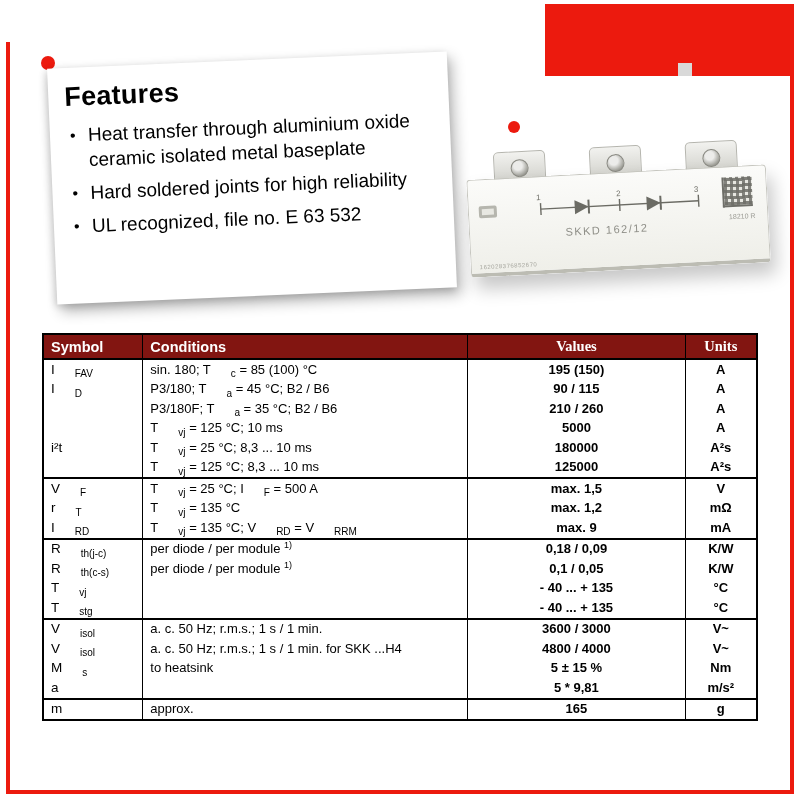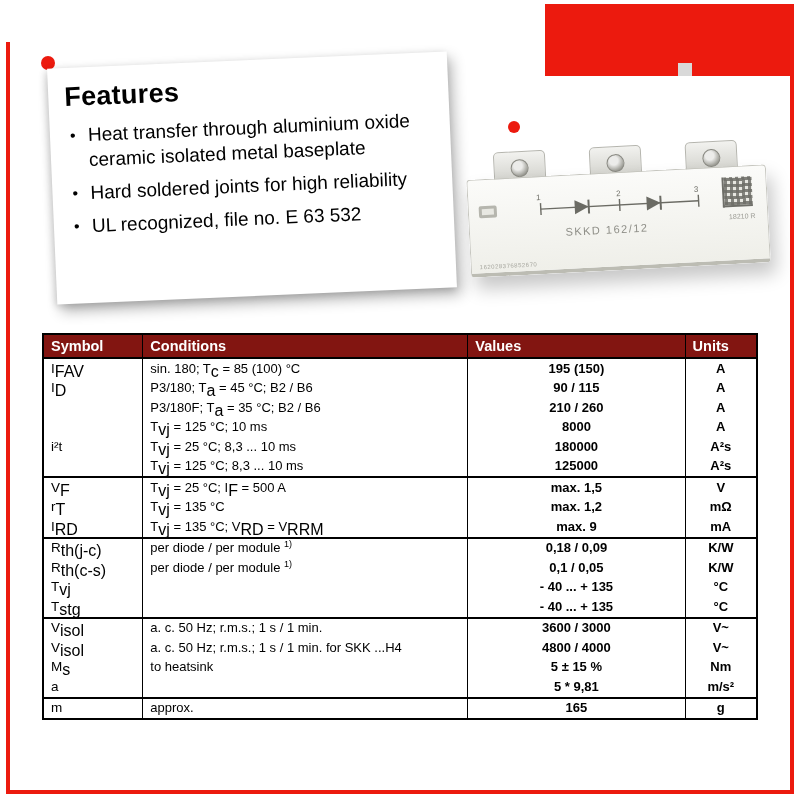--- a/index.html
+++ b/index.html
@@ -80,30 +80,30 @@
   .serial-number{position:absolute;left:8px;bottom:3px;font-size:6px;color:#a7a79f;letter-spacing:.5px;}
 
   
   .param-table-wrap{position:absolute;left:42px;top:333px;width:716px;}
   table.param-table{width:100%;border-collapse:collapse;border:2px solid #000;font-size:13px;}
   .param-table th{
     background:var(--table-header-bg);color:var(--table-header-text);
     font-size:14.5px;font-weight:bold;text-align:left;
     padding:3px 7px;border-right:1px solid #000;border-bottom:2px solid #000;
   }
-  .param-table th.center{}
+  .param-table th.center{text-align:center;font-family:Liberation Serif, serif;}
   .param-table th:last-child,.param-table td:last-child{border-right:none;}
   .param-table td{
     padding:1.5px 7px;line-height:16.5px;vertical-align:top;
     border-right:1px solid #000;
   }
   .param-table tr.group-start td{border-top:2px solid #000;}
   .param-table td.sym{font-size:13.5px;}
   .param-table td.val,.param-table td.unit{text-align:center;font-weight:bold;}
-  .param-table sub{font-size:16px;line-height:0;}
+  .param-table sub{font-size:10px;line-height:0;margin-left:20px;}
   .param-table sup{font-size:9px;line-height:0;}
 </style>
 </head>
 <body>
 
 <div class="frame-left"></div>
 <div class="frame-bottom"></div>
 <div class="frame-right"></div>
 
 <div class="logo-block">
@@ -185,21 +185,21 @@
         </tr>
         <tr>
           <td class="sym">&nbsp;</td>
           <td class="cond">P3/180F; T<sub>a</sub> = 35 °C; B2 / B6</td>
           <td class="val">210 / 260</td>
           <td class="unit">A</td>
         </tr>
         <tr>
           <td class="sym">&nbsp;</td>
           <td class="cond">T<sub>vj</sub> = 125 °C; 10 ms</td>
-          <td class="val">8000</td>
+          <td class="val">5000</td>
           <td class="unit">A</td>
         </tr>
         <tr>
           <td class="sym">i²t</td>
           <td class="cond">T<sub>vj</sub> = 25 °C; 8,3 ... 10 ms</td>
           <td class="val">180000</td>
           <td class="unit">A²s</td>
         </tr>
         <tr>
           <td class="sym">&nbsp;</td>

